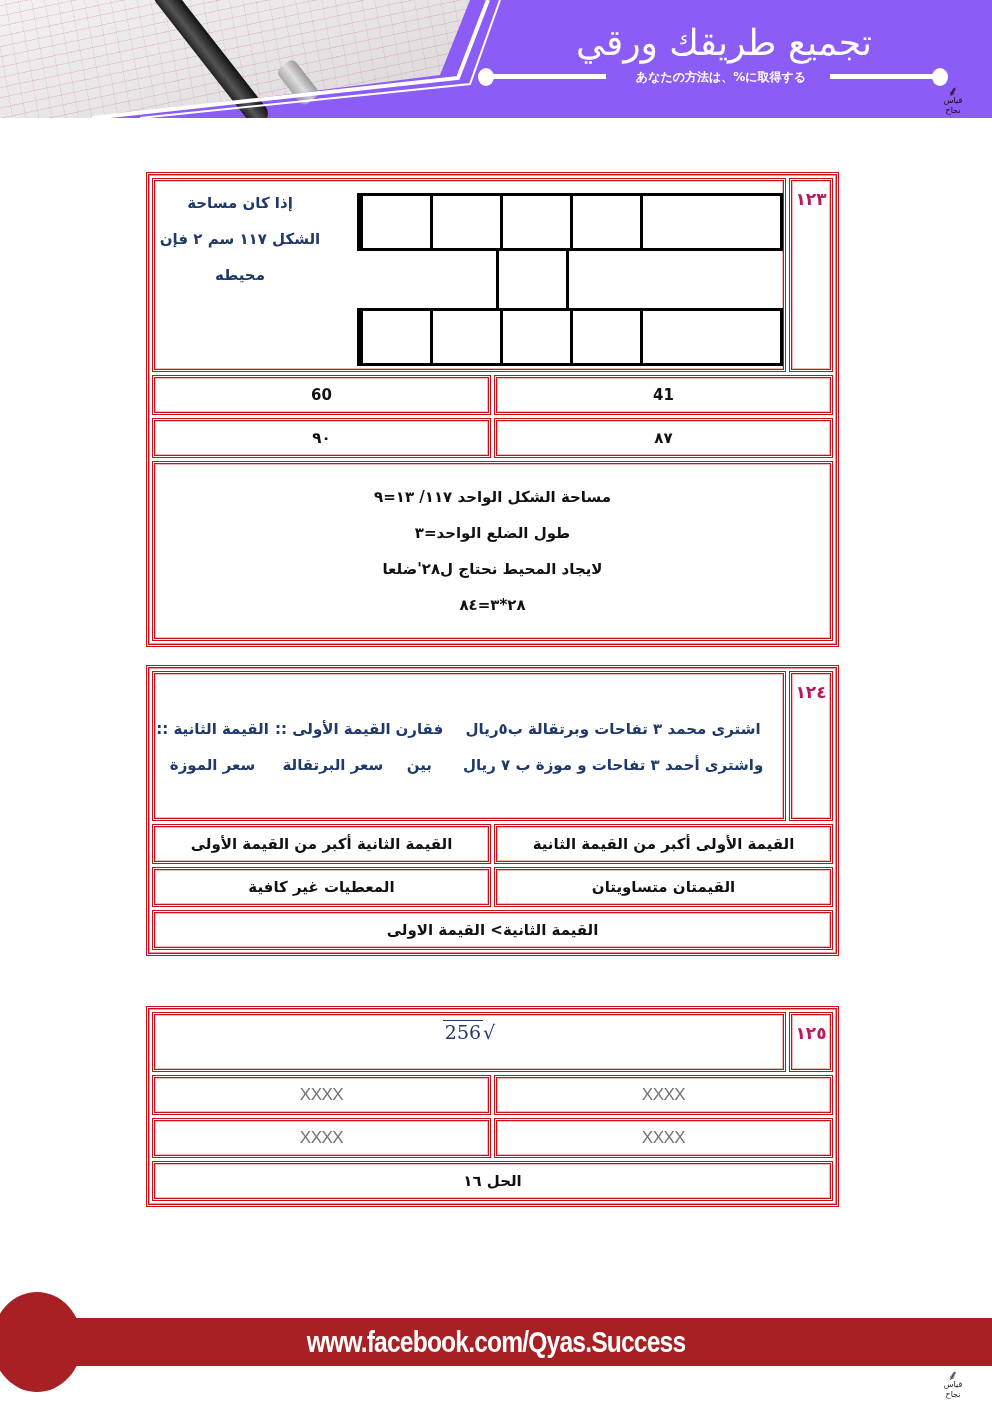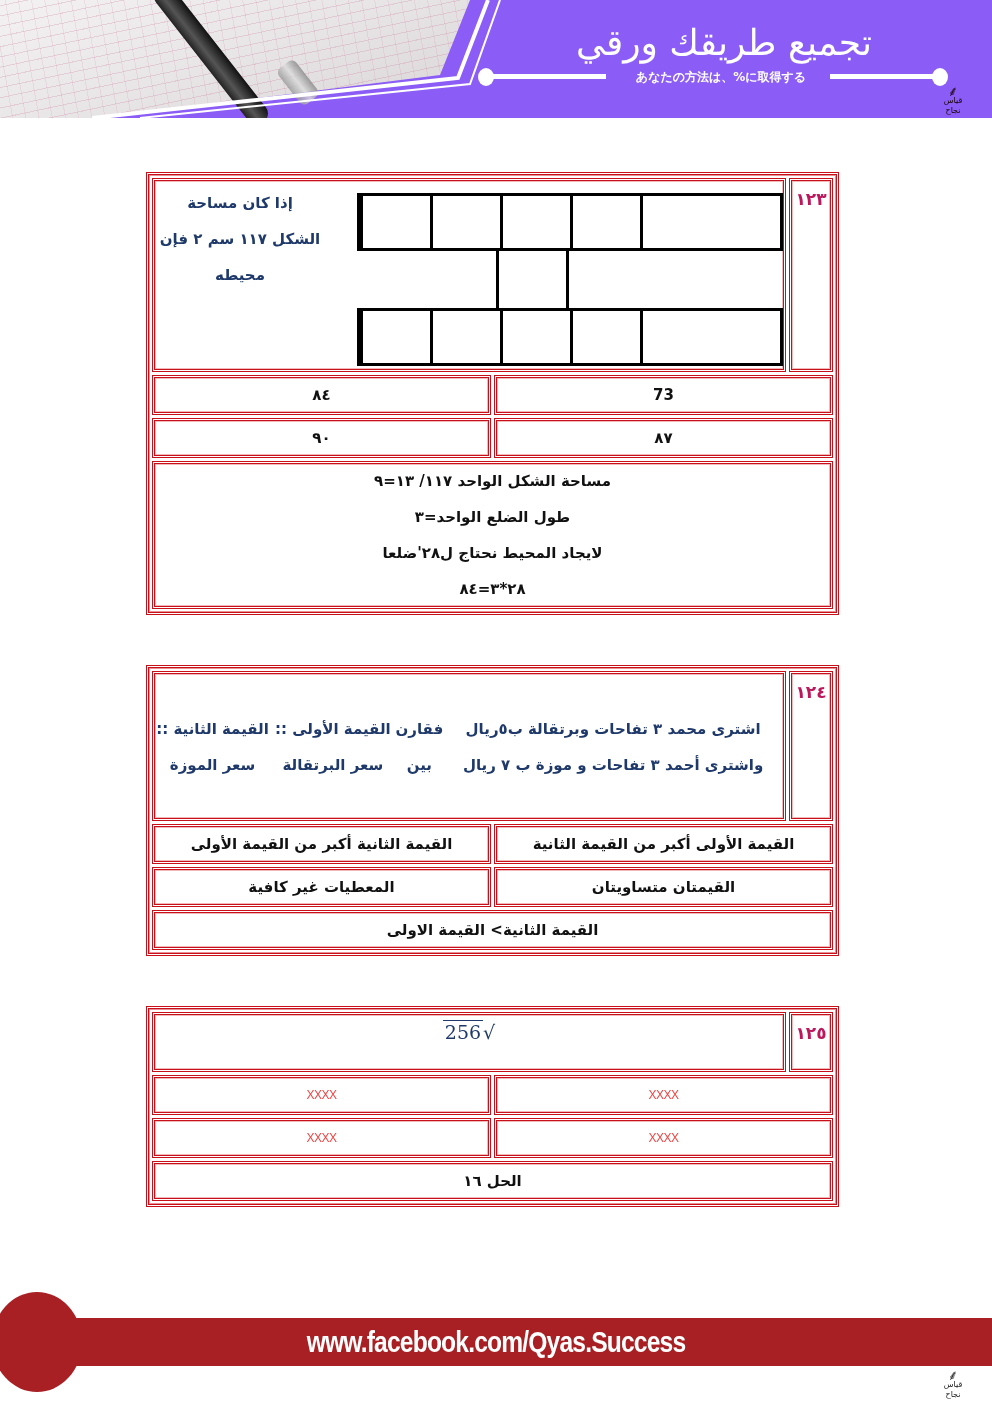--- a/index.html
+++ b/index.html
@@ -203,22 +203,22 @@
       color: #1f3a6a;
       align-self: flex-start;
       padding-top: 6px;
     }
     .sqrt-expr .radicand {
       border-top: 1.5px solid #1f3a6a;
       padding: 0 2px;
     }
     .xxxx {
       font-family: "Liberation Sans", sans-serif;
-      font-size: 12px;
-      color: #ef4444;
+      font-size: 17px;
+      color: #737373;
       font-weight: normal;
       letter-spacing: -0.5px;
     }
 
     
     .footer-circle {
       position: absolute;
       left: -8px; top: 1292px;
       width: 90px; height: 100px;
       background: #a82024;
@@ -306,29 +306,29 @@
             <div class="sq"></div>
             <div class="sq"></div>
             <div class="sq"></div>
             <div class="sq"></div>
             <div class="sq"></div>
           </div>
         </div>
       </div>
     </div>
     <div class="row">
-      <div class="cell ans">73</div>
-      <div class="cell ans">٨٤</div>
+      <div class="cell ans">41</div>
+      <div class="cell ans">60</div>
     </div>
     <div class="row">
       <div class="cell ans">٨٧</div>
       <div class="cell ans">٩٠</div>
     </div>
     <div class="row">
-      <div class="cell sol" style="height:148px;">
+      <div class="cell sol" style="height:180px;">
         <div>مساحة الشكل الواحد ١١٧/ ١٣=٩</div>
         <div>طول الضلع الواحد=٣</div>
         <div>لايجاد المحيط نحتاج ل٢٨'ضلعا</div>
         <div>٢٨*٣=٨٤</div>
       </div>
     </div>
   </div>
 </div>
 
 <div class="q-table" style="top:665px;">

